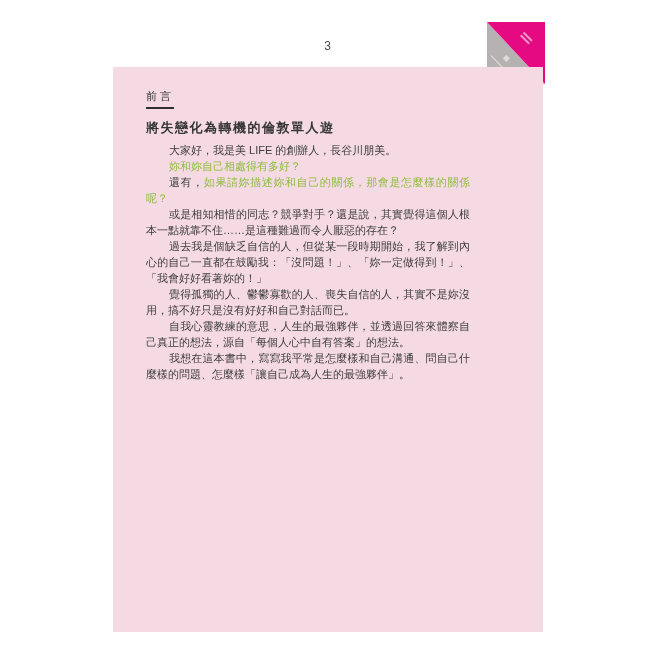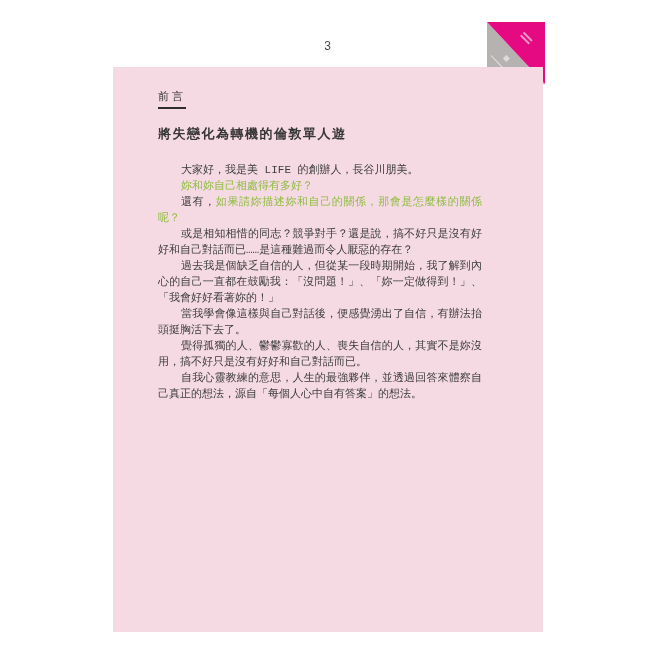--- a/index.html
+++ b/index.html
@@ -10,32 +10,32 @@
   }
   .page-number{
     position:absolute;top:39px;left:0;width:655px;text-align:center;
     font-size:12px;color:#4a4a4a;
   }
   .pink-panel{
     position:absolute;left:113px;top:67px;width:430px;height:565px;
     background:#f5dae4;
   }
   .content{
-    position:absolute;left:45px;top:21px;width:324px;
+    position:absolute;left:33px;top:21px;width:324px;
     color:#3d3c3c;font-size:11px;line-height:16px;
   }
   .preface-label{
     display:inline-block;font-size:11px;letter-spacing:3px;color:#2f2e2e;
     padding-bottom:3px;border-bottom:2px solid #2f2e2e;
   }
   .doc-title{
-    margin-top:17px;font-size:13px;letter-spacing:1.5px;color:#373636;
+    margin-top:11px;font-size:13px;letter-spacing:1.5px;color:#373636;
     font-weight:bold;
   }
-  .body-text{margin-top:20px;font-family:Liberation Mono, monospace;}
+  .body-text{margin-top:6px;}
   .body-text p{
     margin:0;text-indent:23px;text-align:justify;
   }
   .gap{margin-top:16px;}
   .gap-lg{margin-top:19px;}
   .gap-md{margin-top:15px;}
   .green{color:#8ebc3f;}
   
   .corner-badge{
     position:absolute;left:487px;top:22px;width:58px;height:62px;
@@ -86,24 +86,24 @@
       <span class="preface-label">前言</span>
     </div>
 
     <div class="doc-title">將失戀化為轉機的倫敦單人遊</div>
 
     <div class="body-text">
       <p>大家好，我是美 LIFE 的創辦人，長谷川朋美。</p>
 
       <p class="gap-lg"><span class="green">妳和妳自己相處得有多好？</span></p>
       <p><span>還有，</span><span class="green">如果請妳描述妳和自己的關係，那會是怎麼樣的關係呢？</span></p>
-      <p>或是相知相惜的同志？競爭對手？還是說，搞不好只是沒有好好和自己對話而已……是這種難過而令人厭惡的存在？</p>
+      <p>或是相知相惜的同志？競爭對手？還是說，其實覺得這個人根本一點就靠不住……是這種難過而令人厭惡的存在？</p>
 
       <p>過去我是個缺乏自信的人，但從某一段時期開始，我了解到內心的自己一直都在鼓勵我：「沒問題！」、「妳一定做得到！」、「我會好好看著妳的！」</p>
-      <p>當我學會像這樣與自己對話後，便感覺湧出了自信，有辦法抬頭挺胸活下去了。</p>
       <p>覺得孤獨的人、鬱鬱寡歡的人、喪失自信的人，其實不是妳沒用，搞不好只是沒有好好和自己對話而已。</p>
 
       <p>自我心靈教練的意思，人生的最強夥伴，並透過回答來體察自己真正的想法，源自「每個人心中自有答案」的想法。</p>
+      <p>我想在這本書中，寫寫我平常是怎麼樣和自己溝通、問自己什麼樣的問題、怎麼樣「讓自己成為人生的最強夥伴」。</p>
 
     </div>
 
   </div>
 </div>
 
 </body></html>

